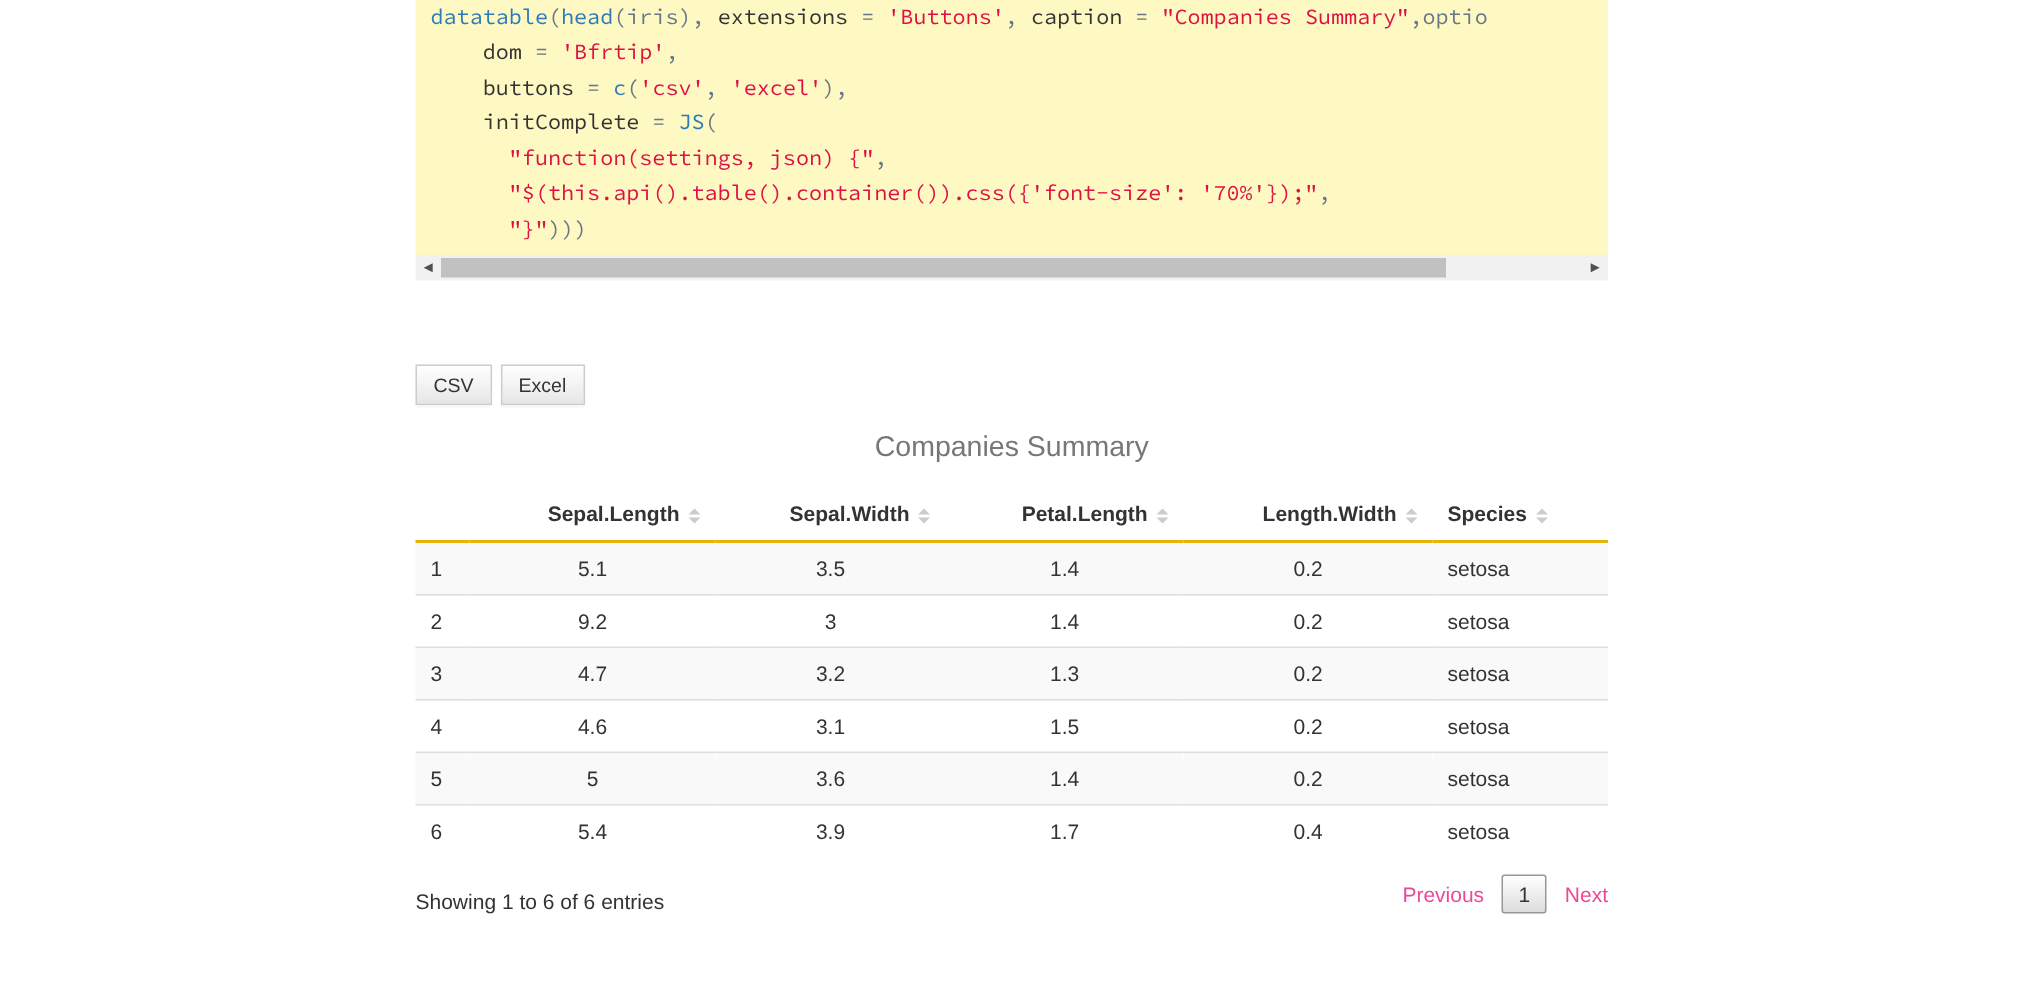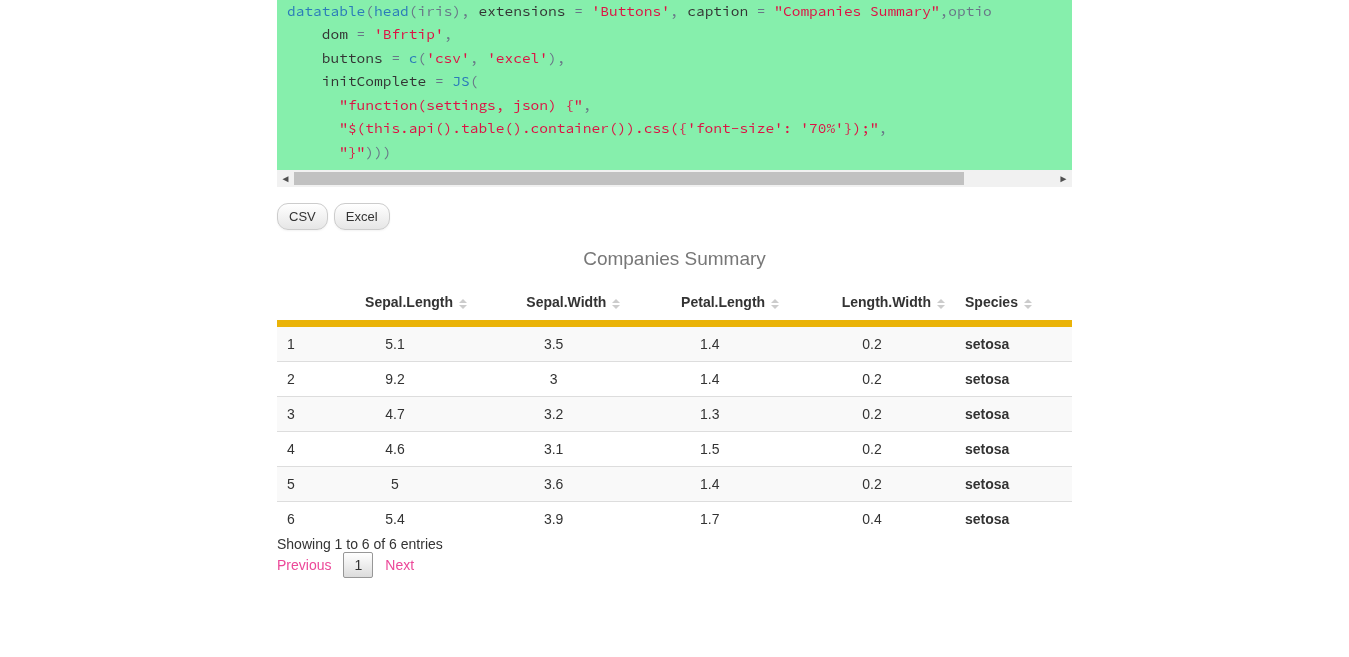--- a/index.html
+++ b/index.html
@@ -9,21 +9,21 @@
     font-size: 14px;
     color: #333;
     background: #fff;
   }
   .wrap {
     max-width: 795px;
     margin: 0 auto;
     padding: 0 0 40px 0;
   }
   .codeblock {
-    background: #86efac;
+    background: #fef9c3;
     font-family: "Source Code Pro", Consolas, "Courier New", monospace;
     font-size: 14.5px;
     line-height: 1.62;
     padding: 0 10px 6px 10px;
     overflow-x: hidden;
     white-space: pre;
     color: #333;
     position: relative;
   }
   .codeblock .fn { color: #2b7bb9; }
@@ -68,24 +68,25 @@
     justify-content: space-between;
     align-items: center;
     margin-top: 16px;
   }
   .dt-buttons { display: flex; gap: 6px; }
   .dt-button {
     font-size: 13px;
     color: #333;
     background: linear-gradient(to bottom, #fff, #e6e6e6);
     border: 1px solid #ccc;
-    border-radius: 11px;
+    border-radius: 0;
     padding: 5px 11px;
     cursor: pointer;
     box-shadow: inset 0 1px 0 rgba(255,255,255,0.2), 0 1px 2px rgba(0,0,0,0.05);
+    margin-top: 40px;
   }
   .dt-search { display: flex; align-items: center; gap: 6px; }
   .dt-search label { font-size: 14px; color: #333; }
   .dt-search input {
     border: 1px solid #ccc;
     padding: 4px 6px;
     font-size: 13px;
     width: 160px;
     height: 26px;
   }
@@ -100,21 +101,21 @@
   table.data {
     width: 100%;
     border-collapse: collapse;
     font-size: 14px;
     color: #333;
   }
   table.data thead th {
     font-weight: 700;
     text-align: right;
     padding: 10px 10px;
-    border-bottom: 7px solid #eab308;
+    border-bottom: 2px solid #eab308;
     position: relative;
     cursor: pointer;
   }
   table.data thead th.idx { text-align: left; width: 36px; }
   table.data thead th.txt { text-align: left; }
   table.data thead th .sort {
     display: inline-block;
     width: 8px;
     margin-left: 6px;
     vertical-align: middle;
@@ -133,30 +134,30 @@
   }
   table.data thead th .sort::after {
     border-top: 4px solid #ccc;
   }
   table.data tbody td {
     padding: 9px 10px;
     border-top: 1px solid #ddd;
     text-align: center;
   }
   table.data tbody td.idx { text-align: left; }
-  table.data tbody td.txt { text-align: left; font-weight: bold; }
+  table.data tbody td.txt { text-align: left; }
   table.data tbody tr:nth-child(odd) { background: #f9f9f9; }
 
   .dt-footer {
     display: flex;
     justify-content: space-between;
-    align-items: flex-start;
+    align-items: flex-end;
+    margin-top: 12px;
     font-size: 14px;
     color: #333;
-    flex-direction: column;
   }
   .paginate { display: flex; align-items: center; gap: 12px; }
   .paginate .nav {
     color: #ec4899;
     cursor: default;
   }
   .paginate .page {
     border: 1px solid #979797;
     background: linear-gradient(to bottom,#fff,#dcdcdc);
     padding: 4px 10px;

